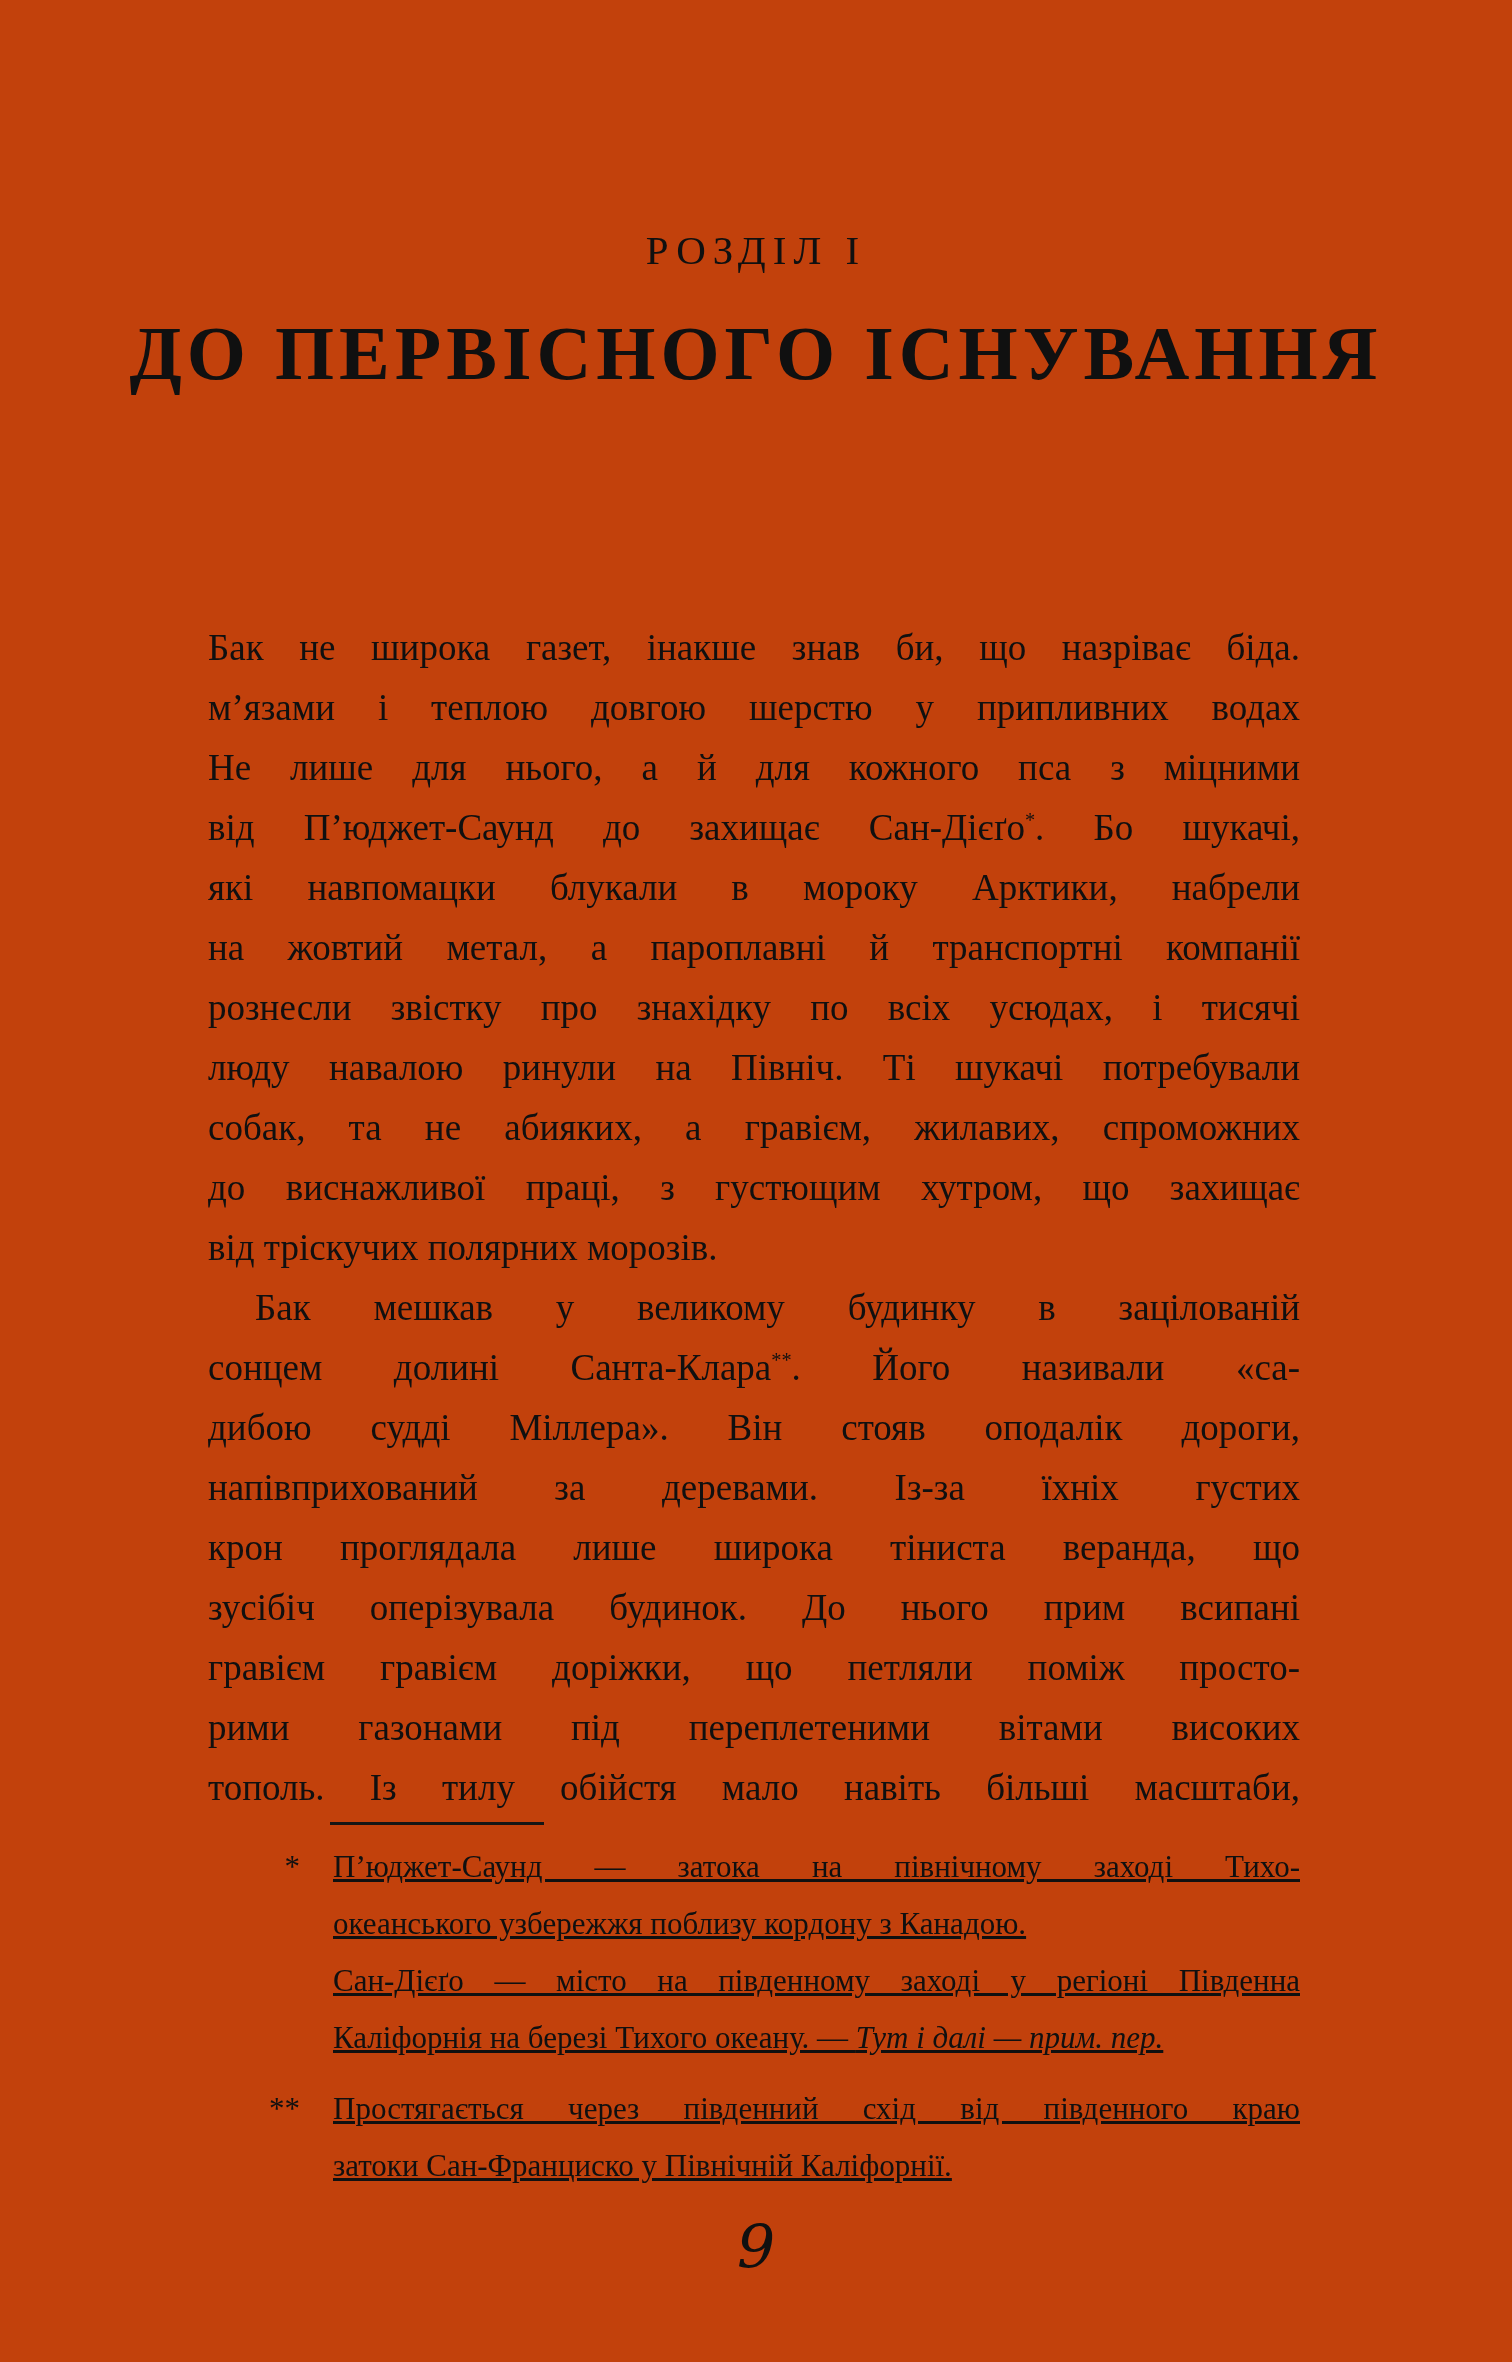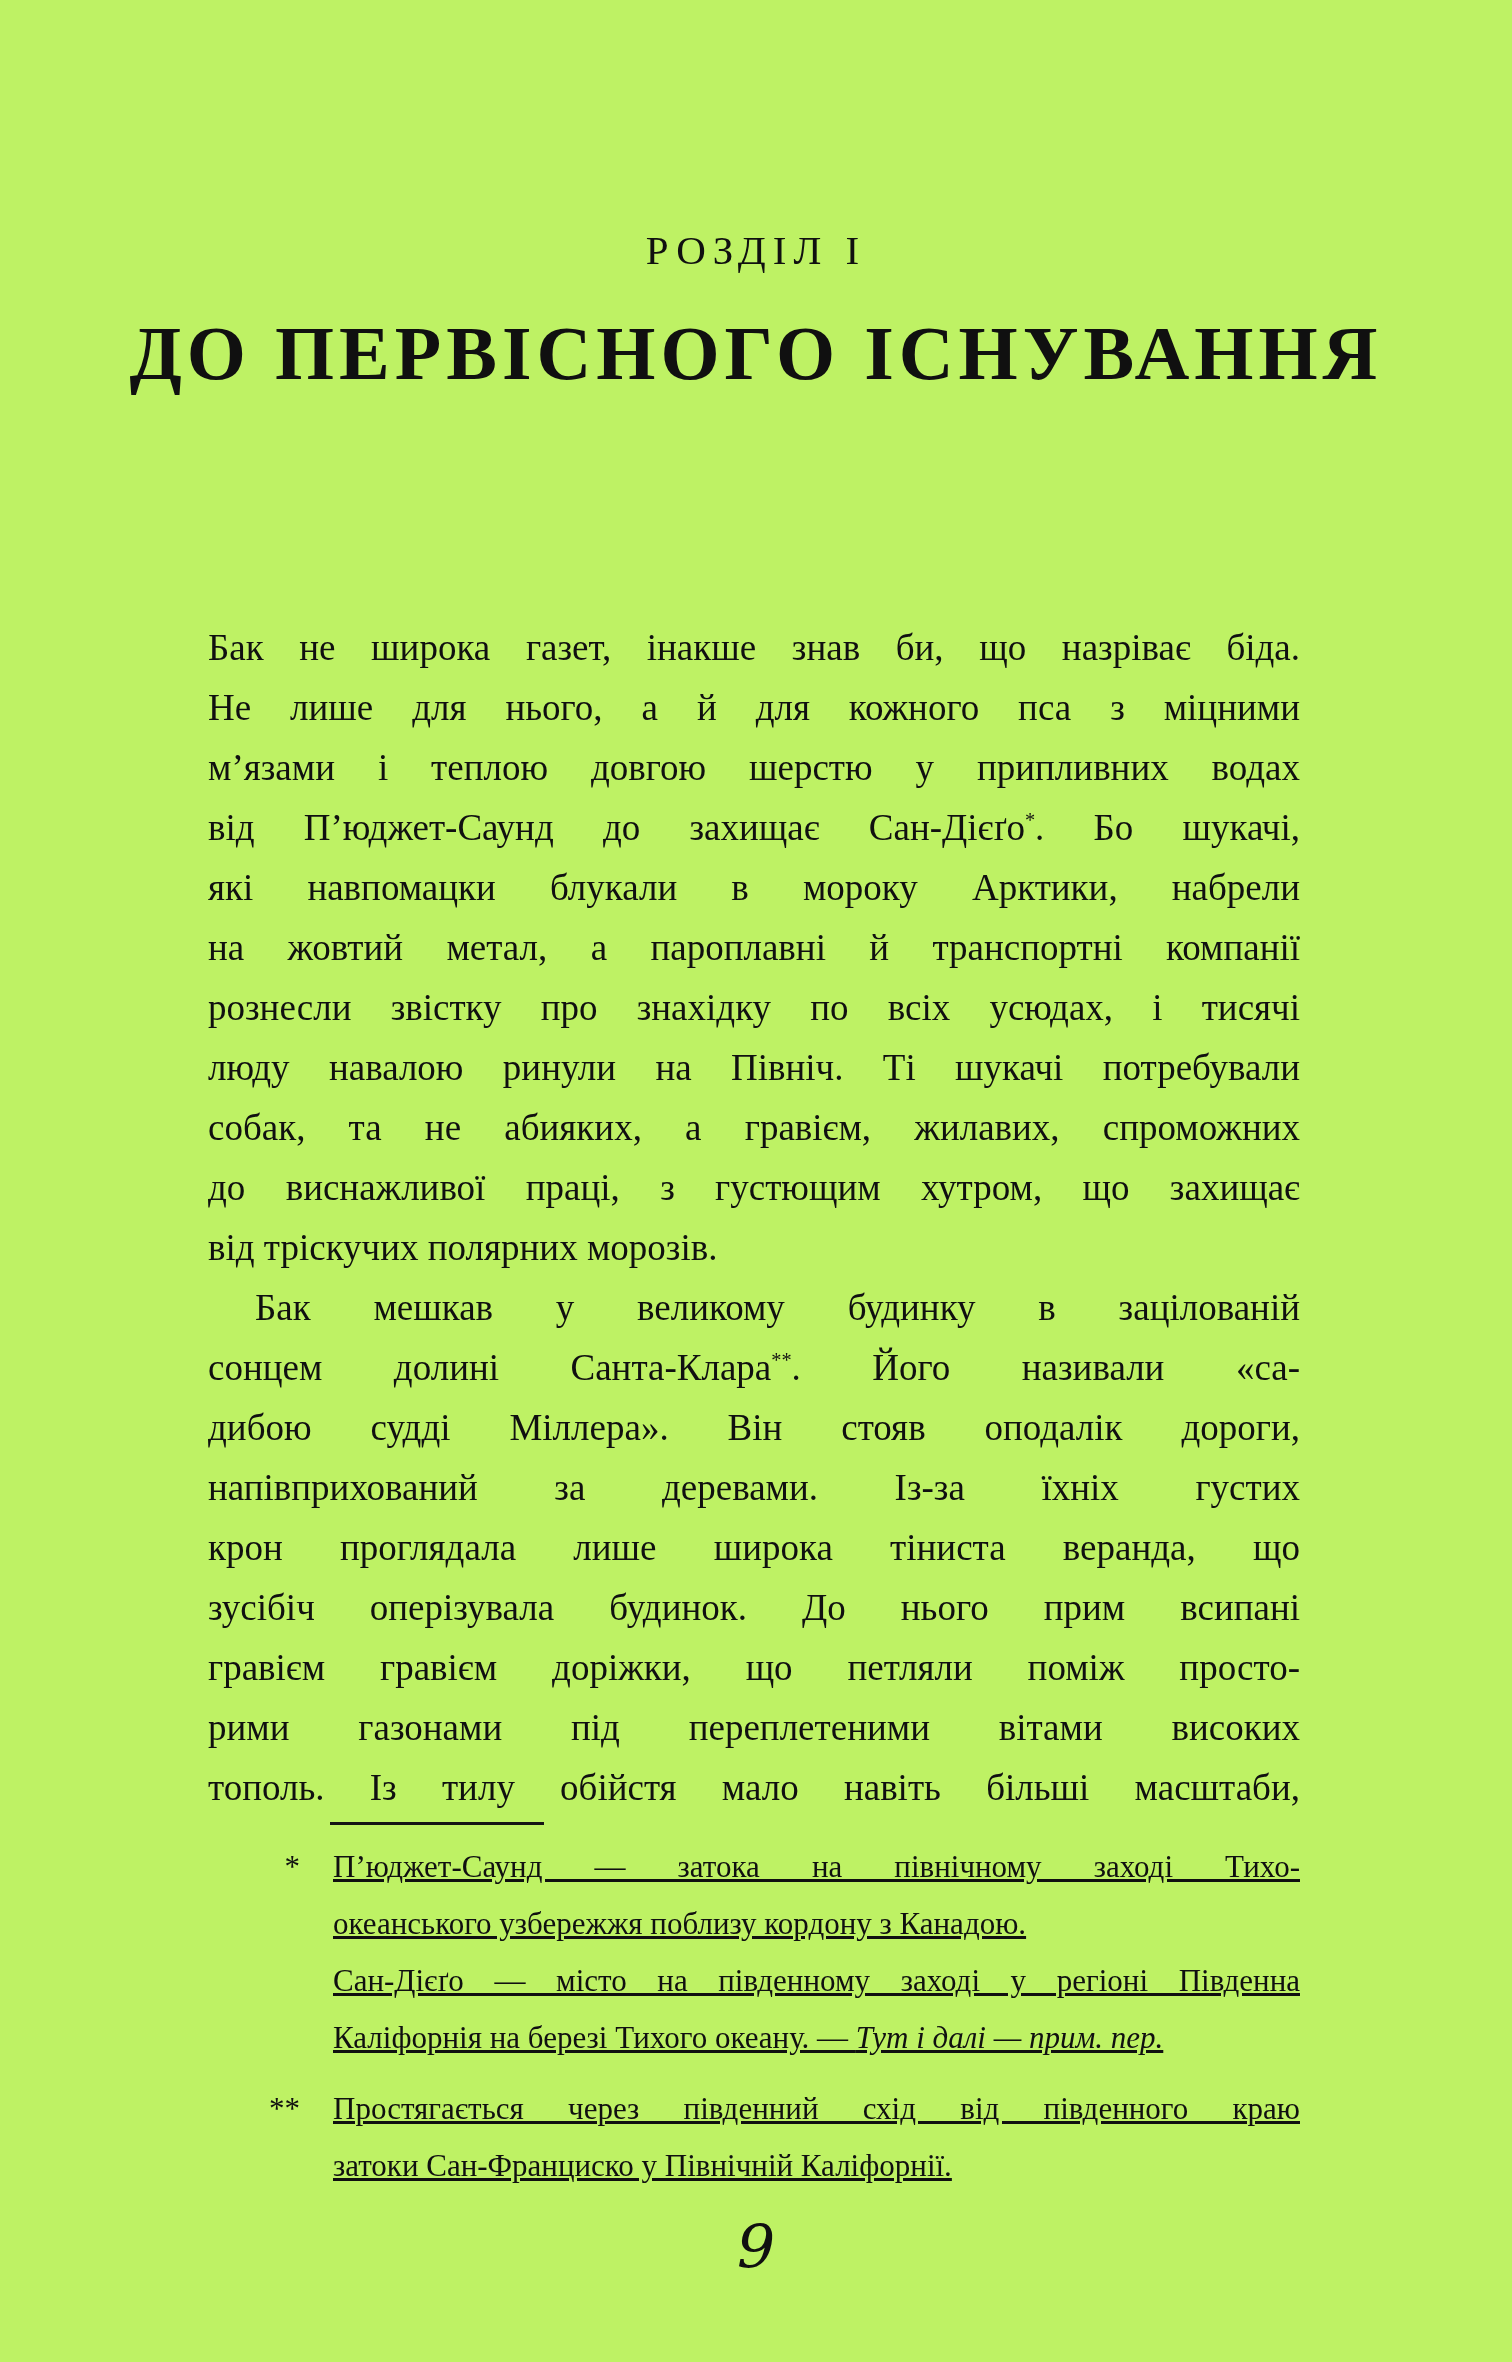--- a/index.html
+++ b/index.html
@@ -1,20 +1,20 @@
 <!DOCTYPE html>
 <html><head>
 <meta charset="utf-8">
 <style>
   html, body { margin: 0; padding: 0; background: #ffffff; }
   .page {
     position: relative;
     width: 1512px;
     height: 2362px;
-    background: #bef264;
+    background: #c2410c;
     color: #101010;
     font-family: "Liberation Serif", serif;
     overflow: hidden;
   }
   .chapter-label {
     position: absolute;
     top: 226px; left: 0; width: 100%;
     text-align: center;
     font-size: 41px;
     letter-spacing: 7px;
@@ -83,22 +83,22 @@
 <body>
 
 <div class="page">
 
   <div class="chapter-label">РОЗДІЛ І</div>
 
   <h1 class="title">ДО ПЕРВІСНОГО ІСНУВАННЯ</h1>
 
   <div class="body-text">
     <p class="line just">Бак не широка газет, інакше знав би, що назріває біда.</p>
+    <p class="line just">м’язами і теплою довгою шерстю у припливних водах</p>
     <p class="line just">Не лише для нього, а й для кожного пса з міцними</p>
-    <p class="line just">м’язами і теплою довгою шерстю у припливних водах</p>
     <p class="line just"><span>від П’юджет-Саунд до захищає Сан-Дієґо</span><sup class="fn-ref">*</sup><span>. Бо шукачі,</span></p>
     <p class="line just">які навпомацки блукали в мороку Арктики, набрели</p>
     <p class="line just">на жовтий метал, а пароплавні й транспортні компанії</p>
     <p class="line just">рознесли звістку про знахідку по всіх усюдах, і тисячі</p>
     <p class="line just">люду навалою ринули на Північ. Ті шукачі потребували</p>
     <p class="line just">собак, та не абияких, а гравієм, жилавих, спроможних</p>
     <p class="line just">до виснажливої праці, з густющим хутром, що захищає</p>
     <p class="line">від тріскучих полярних морозів.</p>
 
     <p class="line just indent">Бак мешкав у великому будинку в зацілованій</p>

